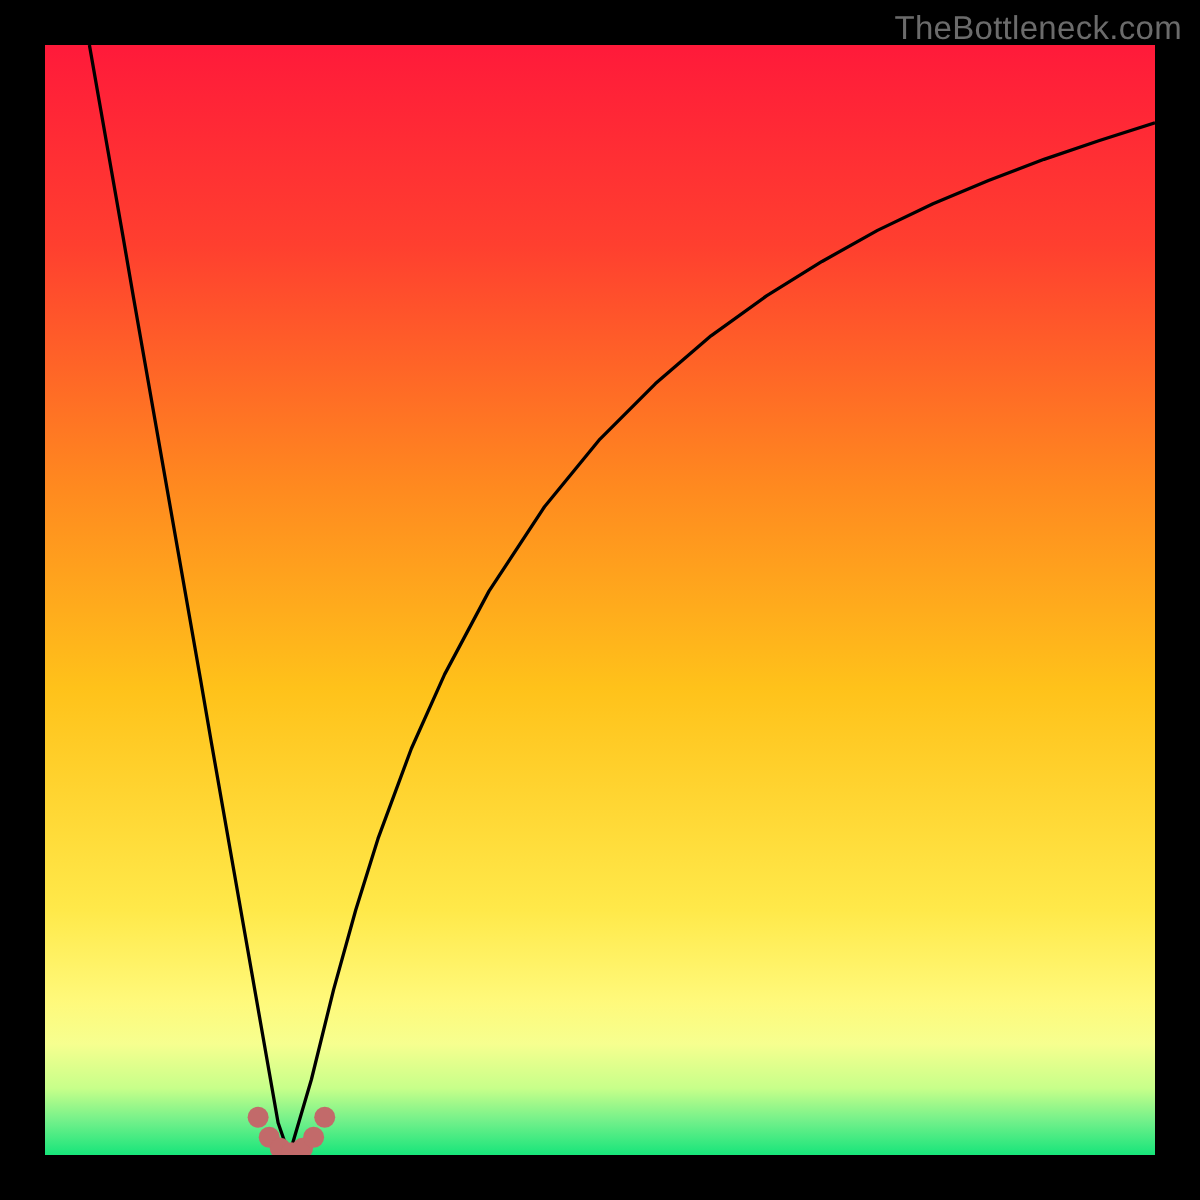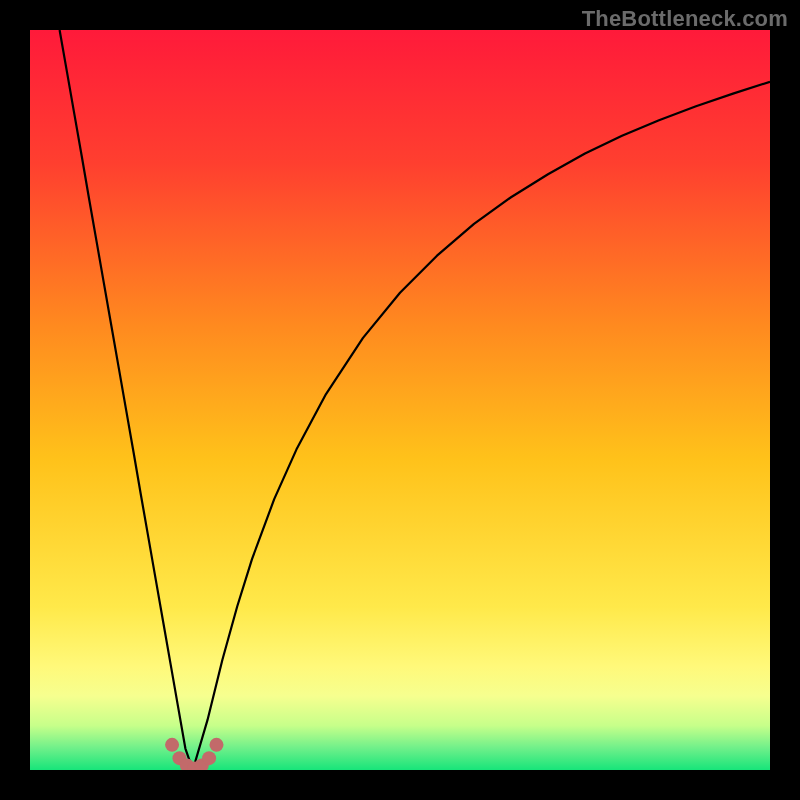--- a/index.html
+++ b/index.html
@@ -24,21 +24,21 @@
     width: 740px;
     height: 740px;
     overflow: hidden;
   }
   .watermark {
     position: absolute;
     top: 6px;
     right: 12px;
     color: #6b6b6b;
     font-size: 22px;
-    font-weight: 700;
+    font-weight: 400;
     letter-spacing: 0.2px;
     user-select: none;
   }
   svg { display: block; }
 </style>
 </head>
 <body>
 
 <div class="frame">
   <div class="plot">

